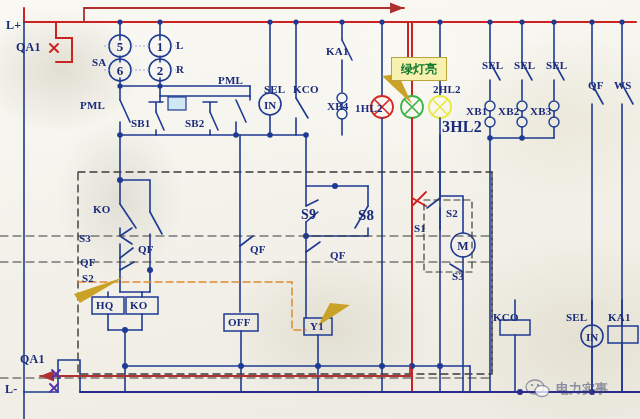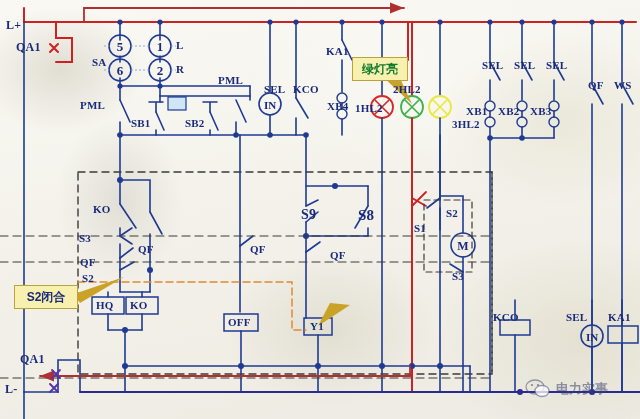--- a/index.html
+++ b/index.html
@@ -17,21 +17,21 @@
         radial-gradient(ellipse 230px 150px at 420px 60px, rgba(245,243,233,.85), rgba(245,243,233,0) 75%),
         linear-gradient(170deg,#f5f3e9 0%,#eceade 35%,#e6e2d2 62%,#dedacb 100%);
   }
   #veil{position:absolute;inset:0;background:rgba(255,255,255,.46);}
   svg{position:absolute;left:0;top:0;}
   .lbl{position:absolute;color:#1a2a7a;font-weight:bold;white-space:nowrap;
        font-family:"Liberation Serif",serif;letter-spacing:.2px;}
   .callout{position:absolute;background:#f7f0ae;border:1px solid #b8a33c;
            color:#1a2a7a;font-weight:bold;font-family:"Liberation Sans",sans-serif;
            display:flex;align-items:center;justify-content:center;}
-  .callout.green{color:#117a2e;}
+  .callout.green{color:#117a2e;margin-left:39px;}
   .wm{position:absolute;color:rgba(60,70,110,.55);font-weight:bold;
       font-family:Liberation Sans, sans-serif;white-space:nowrap;}
 </style>
 </head>
 <body>
 
 <div id="stage">
   <div id="bg"></div>
   <div id="veil"></div>
 
@@ -357,22 +357,22 @@
   <div class="lbl" style="left:176px;top:63px;font-size:11px">R</div>
   <div class="lbl" style="left:80px;top:99px;font-size:11px">PML</div>
   <div class="lbl" style="left:218px;top:74px;font-size:11px">PML</div>
   <div class="lbl" style="left:131px;top:117px;font-size:11px">SB1</div>
   <div class="lbl" style="left:185px;top:117px;font-size:11px">SB2</div>
   <div class="lbl" style="left:264px;top:83px;font-size:11px">SEL</div>
   <div class="lbl" style="left:293px;top:83px;font-size:11px">KCO</div>
   <div class="lbl" style="left:327px;top:100px;font-size:11px">XB4</div>
   <div class="lbl" style="left:326px;top:45px;font-size:11px">KA1</div>
   <div class="lbl" style="left:355px;top:102px;font-size:11px">1HL2</div>
-  <div class="lbl" style="left:393px;top:83px;font-size:11px">2HL2</div>
-  <div class="lbl" style="left:452px;top:118px;font-size:11px">3HL2</div>
+  <div class="lbl" style="left:433px;top:83px;font-size:11px">2HL2</div>
+  <div class="lbl" style="left:442px;top:118px;font-size:16px">3HL2</div>
   <div class="lbl" style="left:482px;top:59px;font-size:11px">SEL</div>
   <div class="lbl" style="left:514px;top:59px;font-size:11px">SEL</div>
   <div class="lbl" style="left:546px;top:59px;font-size:11px">SEL</div>
   <div class="lbl" style="left:588px;top:79px;font-size:11px">QF</div>
   <div class="lbl" style="left:614px;top:79px;font-size:11px">WS</div>
   <div class="lbl" style="left:466px;top:105px;font-size:11px">XB1</div>
   <div class="lbl" style="left:498px;top:105px;font-size:11px">XB2</div>
   <div class="lbl" style="left:530px;top:105px;font-size:11px">XB3</div>
   <div class="lbl" style="left:93px;top:203px;font-size:11px">KO</div>
   <div class="lbl" style="left:79px;top:232px;font-size:11px">S3</div>
@@ -390,21 +390,20 @@
   <div class="lbl" style="left:414px;top:222px;font-size:11px">S1</div>
   <div class="lbl" style="left:446px;top:207px;font-size:11px">S2</div>
   <div class="lbl" style="left:452px;top:270px;font-size:11px">S3</div>
   <div class="lbl" style="left:493px;top:311px;font-size:11px">KCO</div>
   <div class="lbl" style="left:566px;top:311px;font-size:11px">SEL</div>
   <div class="lbl" style="left:608px;top:311px;font-size:11px">KA1</div>
   <div class="lbl" style="left:20px;top:352px;font-size:12px">QA1</div>
   <div class="lbl" style="left:5px;top:382px;font-size:12px">L-</div>
 
   <div class="callout green" style="left:352px;top:57px;width:54px;height:22px;font-size:12px">绿灯亮</div>
-  <div class="callout" style="left:14px;top:285px;width:62px;height:22px;font-size:12px">S2闭合</div>
 
   <div class="wm" style="left:556px;top:380px;font-size:13px">电力实事</div>
   <svg style="left:524px;top:378px;position:absolute;width:26px;height:20px">
     <ellipse cx="11" cy="9" rx="9" ry="7" fill="none" stroke="rgba(60,70,110,.5)" stroke-width="1.3"></ellipse>
     <ellipse cx="18" cy="13" rx="7" ry="5.5" fill="rgba(255,255,255,.75)" stroke="rgba(60,70,110,.5)" stroke-width="1.3"></ellipse>
     <circle cx="8" cy="7" r="1.1" fill="rgba(60,70,110,.6)"></circle>
     <circle cx="14" cy="7" r="1.1" fill="rgba(60,70,110,.6)"></circle>
   </svg>
 </div>
 

